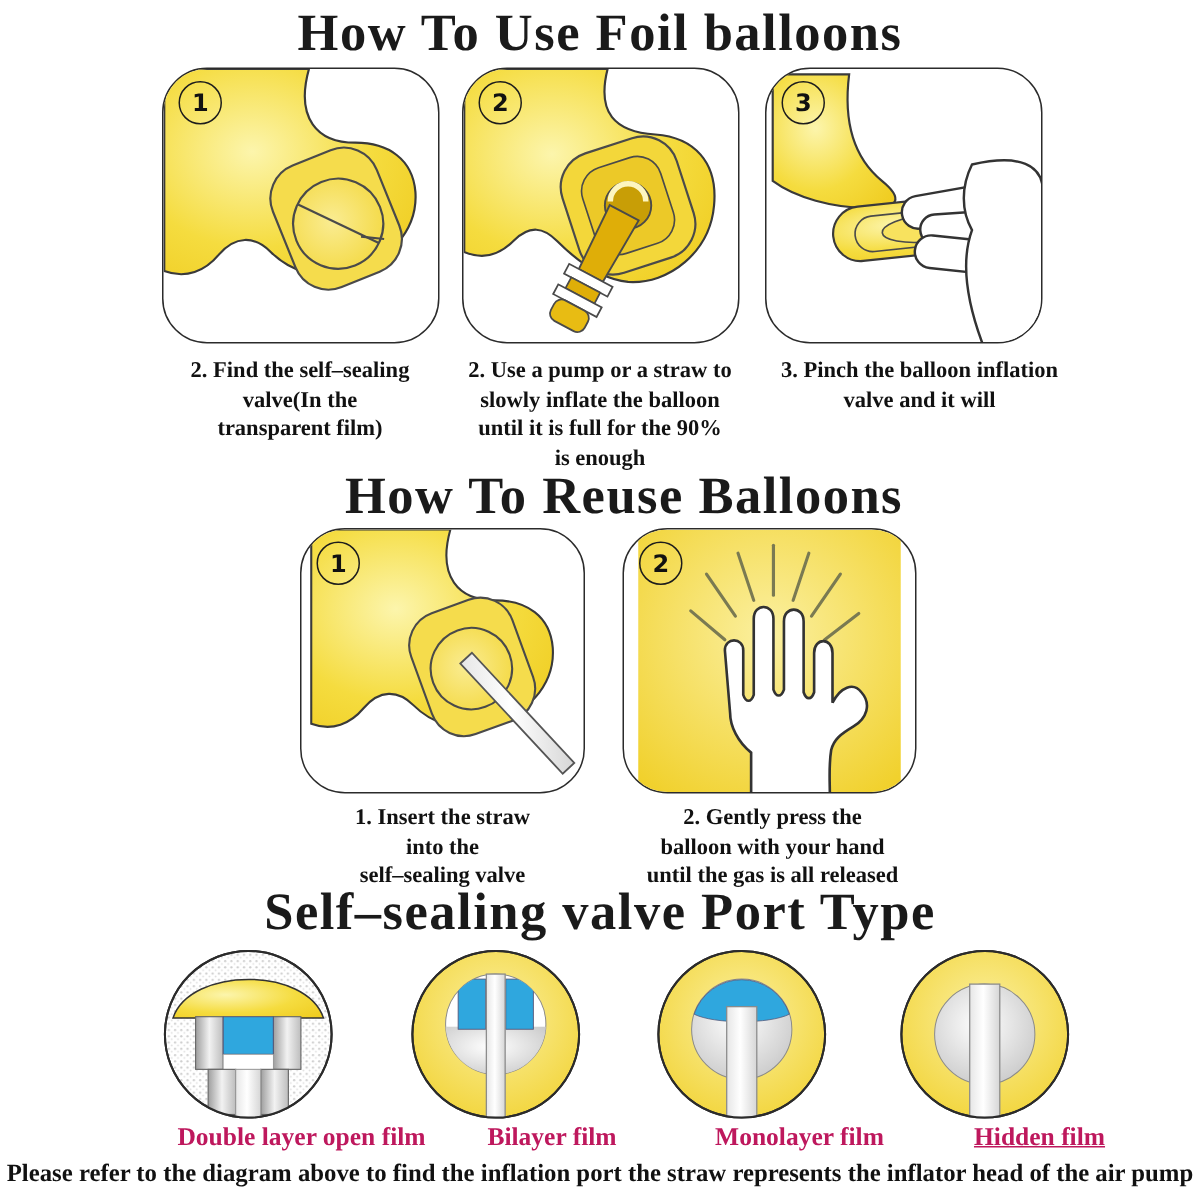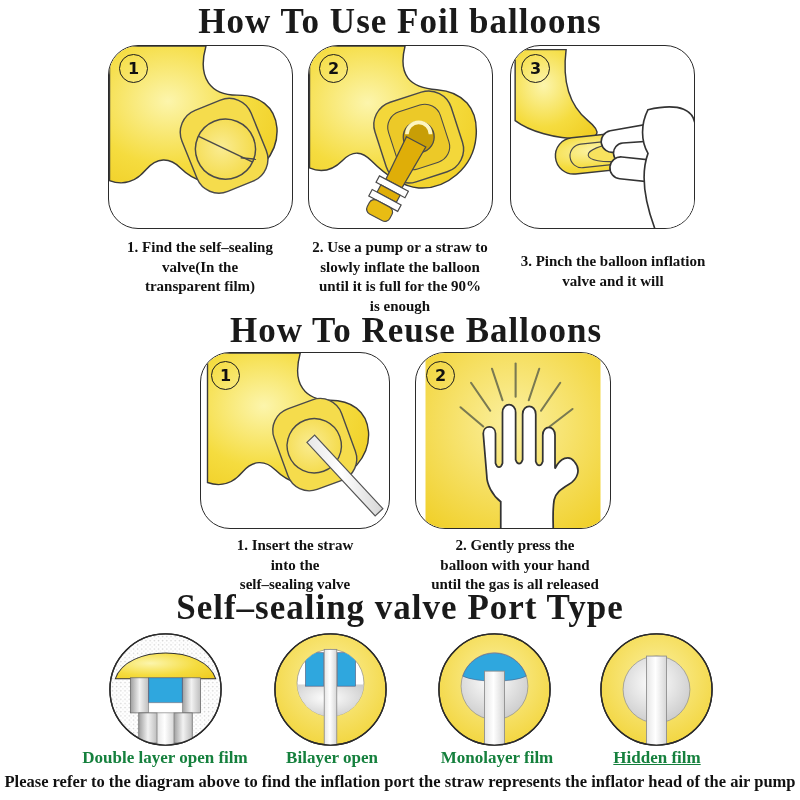--- a/index.html
+++ b/index.html
@@ -25,21 +25,21 @@
     color:#111;z-index:5;
   }
   .caption{
     position:absolute;text-align:center;font-weight:bold;font-size:15px;
     line-height:19.5px;color:#111;
   }
   .port-circle{position:absolute;width:117px;height:117px;}
   .port-circle svg{width:100%;height:100%;}
   .port-label{
     position:absolute;text-align:center;font-weight:bold;font-size:17px;
-    color:#15803d;white-space:nowrap;
+    color:#be185d;white-space:nowrap;margin-left:36px;
   }
   .footer{
     position:absolute;left:0;top:772px;width:800px;text-align:center;
     font-weight:bold;font-size:16.5px;color:#111;white-space:nowrap;
   }
 </style>
 </head>
 <body>
 
 <svg width="0" height="0" style="position:absolute">
@@ -126,31 +126,31 @@
       <rect x="98" y="86" width="104" height="24" rx="12" transform="rotate(-10 150 98)" fill="#ffffff" stroke="#333" stroke-width="1.8"></rect>
       <rect x="112" y="104" width="100" height="22" rx="11" transform="rotate(-4 160 115)" fill="#ffffff" stroke="#333" stroke-width="1.8"></rect>
       <rect x="108" y="124" width="70" height="24" rx="12" transform="rotate(6 140 136)" fill="#ffffff" stroke="#333" stroke-width="1.8"></rect>
       <path d="M 150,70 C 185,62 202,70 202,90 L 202,202 L 158,202 C 146,170 142,140 150,118 C 142,104 142,86 150,70 Z" fill="#ffffff" stroke="#333" stroke-width="1.8"></path>
     </g>
   </svg>
   <div class="badge">3</div>
 </div>
 
 <div class="caption" style="left:90px;top:238px;width:220px;">
-  <div>1. Find the self–sealing</div>
+  <div>2. Find the self–sealing</div>
   <div>valve(In the</div>
   <div>transparent film)</div>
 </div>
 <div class="caption" style="left:290px;top:238px;width:220px;">
   <div>2. Use a pump or a straw to</div>
   <div>slowly inflate the balloon</div>
   <div>until it is full for the 90%</div>
   <div>is enough</div>
 </div>
-<div class="caption" style="left:498px;top:252px;width:230px;">
+<div class="caption" style="left:498px;top:238px;width:230px;">
   <div>3. Pinch the balloon inflation</div>
   <div>valve and it will</div>
 </div>
 
 <div class="title" style="top:311px;padding-left:16px;">How To Reuse Balloons</div>
 
 <div class="panel" style="left:200px;top:352px;width:190px;height:177px;">
   <svg viewBox="0 0 200 200">
     <path d="M 0,148 C 16,154 30,148 40,136 C 52,122 66,122 78,134 C 92,148 112,154 132,150 C 164,143 186,118 184,90 C 182,66 164,54 140,54 C 112,54 96,36 106,0 L 0,0 Z" fill="url(#radYellow)" stroke="#3a3a3a" stroke-width="1.6"></path>
     <g transform="rotate(-20 122 106)">
@@ -265,17 +265,17 @@
     <circle cx="70" cy="70" r="66.5" fill="url(#radYellowFull)" stroke="#2b2b2b" stroke-width="1.6"></circle>
     <circle cx="70" cy="70" r="40" fill="url(#gradMetal)" stroke="#8a8a8a" stroke-width="0.8"></circle>
     <g clip-path="url(#clipC4o)">
       <rect x="58" y="30" width="24" height="110" fill="url(#gradStraw)" stroke="#8a8a8a" stroke-width="1"></rect>
     </g>
     <circle cx="70" cy="70" r="66.5" fill="none" stroke="#2b2b2b" stroke-width="1.6"></circle>
   </svg>
 </div>
 
 <div class="port-label" style="left:75px;top:748px;width:180px;">Double layer open film</div>
-<div class="port-label" style="left:242px;top:748px;width:180px;">Bilayer open</div>
+<div class="port-label" style="left:242px;top:748px;width:180px;">Bilayer film</div>
 <div class="port-label" style="left:407px;top:748px;width:180px;">Monolayer film</div>
 <div class="port-label" style="left:567px;top:748px;width:180px;text-decoration:underline;">Hidden film</div>
 
 <div class="footer">Please refer to the diagram above to find the inflation port the straw represents the inflator head of the air pump</div>
 
 </body></html>

